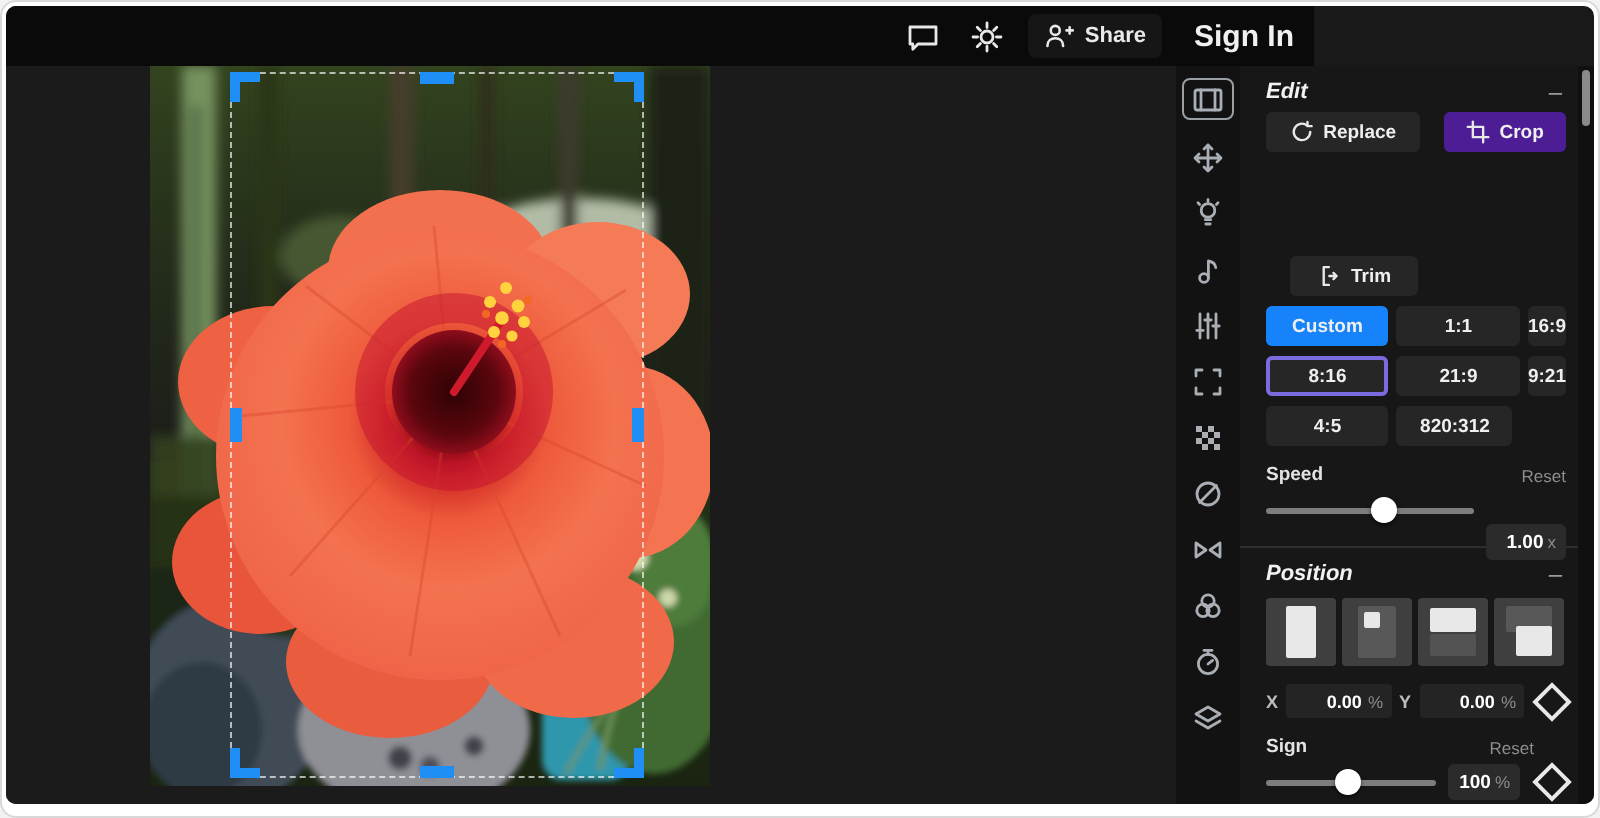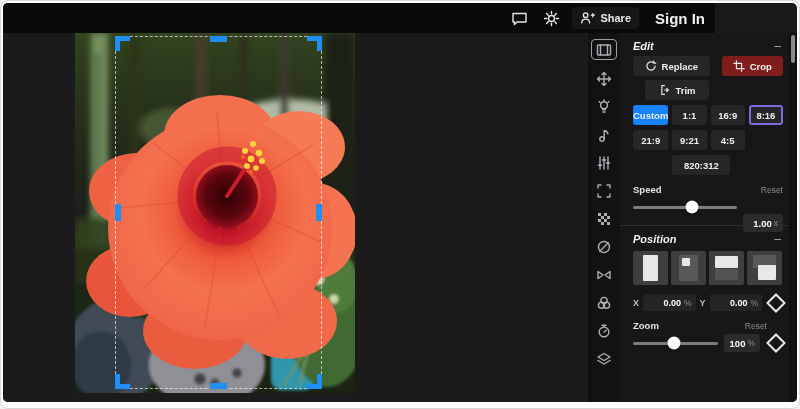--- a/index.html
+++ b/index.html
@@ -1,20 +1,20 @@
 <!DOCTYPE html>
 <html><head>
 <meta charset="utf-8">
 <style>
   html,body{margin:0;padding:0;background:#f2f2f2;font-family:"Liberation Sans",sans-serif;}
   .frame{position:relative;width:800px;height:409px;background:#ffffff;border-radius:8px;
          box-shadow:0 0 0 1px #d8d8d8 inset;overflow:hidden;}
   .app{position:absolute;left:3px;top:3px;width:794px;height:399px;background:#191919;overflow:hidden;border-radius:5px;}
   
-  .topbar{position:absolute;left:0;top:0;width:712px;height:30px;background:#0a0a0a;}
+  .topbar{position:absolute;left:0;top:0;width:654px;height:30px;background:#0a0a0a;}
   .tb-right{position:absolute;right:4px;top:0;height:30px;display:flex;align-items:center;gap:10px;}
   .tb-icon{width:22px;height:22px;display:flex;align-items:center;justify-content:center;cursor:pointer;}
   .share-btn{display:flex;align-items:center;gap:5px;color:#e9e9e9;font-size:11px;font-weight:bold;
              padding:4px 8px;border-radius:4px;background:#161616;cursor:pointer;}
   .export-btn{display:flex;align-items:center;gap:7px;background:#2adfc9;border:3px solid #7a6be0;
               border-radius:3px;color:#062019;font-size:11px;font-weight:bold;padding:3px 26px;cursor:pointer;}
   .signin{color:#f0f0f0;font-size:15px;font-weight:bold;padding:0 6px;cursor:pointer;}
   
   .canvas{position:absolute;left:0;top:30px;width:585px;height:369px;background:#1b1b1b;}
   .photo{position:absolute;left:72px;top:0;width:280px;height:360px;overflow:hidden;}
@@ -31,23 +31,23 @@
   .icn-k{stroke:#062019;fill:none;stroke-width:1.6;stroke-linecap:round;stroke-linejoin:round;}
   
   .panel{position:absolute;left:617px;top:30px;width:169px;height:369px;background:#171717;
          box-sizing:border-box;padding:4px 6px 0 13px;color:#e8e8e8;}
   .sec-head{display:flex;align-items:center;justify-content:space-between;height:17px;font-style:italic;}
   .sec-title{font-size:11px;font-weight:bold;color:#f2f2f2;}
   .collapse{color:#9b9b9b;font-size:12px;cursor:pointer;line-height:10px;padding:0 2px;}
   .btnrow{display:flex;gap:12px;margin-top:2px;}
   .pbtn{display:flex;align-items:center;justify-content:center;gap:5px;height:20px;background:#262626;
         border-radius:3px;color:#efefef;font-size:9.5px;font-weight:bold;cursor:pointer;}
-  .pbtn.blue{background:#7f1d1d;}
+  .pbtn.blue{background:#4c1d95;}
   .label{font-size:9.5px;color:#e3e3e3;font-weight:bold;}
-  .grid3{display:grid;grid-template-columns:repeat(4,1fr);gap:5px 4px;margin-top:5px;}
+  .grid3{display:grid;grid-template-columns:repeat(2,1fr);gap:5px 4px;margin-top:5px;}
   .abtn{height:20px;background:#262626;border-radius:3px;display:flex;align-items:center;justify-content:center;
         font-size:9.5px;font-weight:bold;color:#efefef;cursor:pointer;box-sizing:border-box;}
   .abtn.blue{background:#1683fb;}
   .abtn.purple{border:2px solid #7a6be0;}
   .reset{font-size:8.5px;color:#8d8d8d;cursor:pointer;}
   .sliderrow{display:flex;align-items:center;gap:6px;margin-top:3px;height:18px;}
   .track{position:relative;flex:1;height:3px;background:#7d7d7d;border-radius:2px;cursor:pointer;}
   .thumb{position:absolute;top:50%;width:13px;height:13px;background:#ffffff;border-radius:50%;
          transform:translate(-50%,-50%);box-shadow:0 1px 2px rgba(0,0,0,.6);cursor:pointer;}
   .valbox{background:#2b2b2b;border-radius:3px;height:18px;display:flex;align-items:center;justify-content:flex-end;
@@ -322,21 +322,21 @@
         <span>Replace</span>
       </div>
       <div class="pbtn blue" style="flex:1;">
         <svg width="12" height="12" viewBox="0 0 14 14">
               <path class="icn-w" d="M4 1v9h9M1 4h9v9"></path>
             </svg>
         <span>Crop</span>
       </div>
     </div>
     <div class="btnrow" style="margin-top:4px;">
-      <div class="pbtn" style="width:64px;margin-left:12px;">
+      <div class="pbtn" style="width:64px;margin-left:12px;margin-top:48px;">
         <svg width="12" height="12" viewBox="0 0 14 14">
               <path class="icn-w" d="M4.5 1.8v10.4M4.5 1.8h3M4.5 12.2h3M7.8 7h4.2M12 7l-1.8-1.8M12 7l-1.8 1.8"></path>
             </svg>
         <span>Trim</span>
       </div>
     </div>
 
     <div class="grid3">
       <div class="abtn blue">Custom</div>
       <div class="abtn">1:1</div>
@@ -396,21 +396,21 @@
       </div>
       <span class="xylab">Y</span>
       <div class="xybox">
         <span class="v" style="color:#fff;font-size:9px;font-weight:bold;">0.00</span>
         <span class="u" style="color:#8d8d8d;font-size:8.5px;margin-left:3px;">%</span>
       </div>
       <div class="diamond"></div>
     </div>
 
     <div class="headrow">
-      <span class="label">Zoom</span>
+      <span class="label">Sign</span>
       <span class="reset" style="margin-right:16px;">Reset</span>
     </div>
     <div class="sliderrow">
       <div class="track">
             <div class="thumb" style="left:48%;"></div>
           </div>
       <div class="valbox" style="width:26px;">
         <span class="v">100</span>
         <span class="u">%</span>
       </div>

